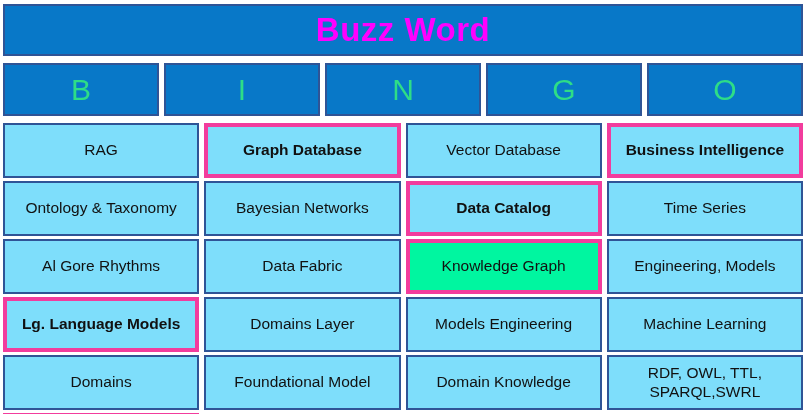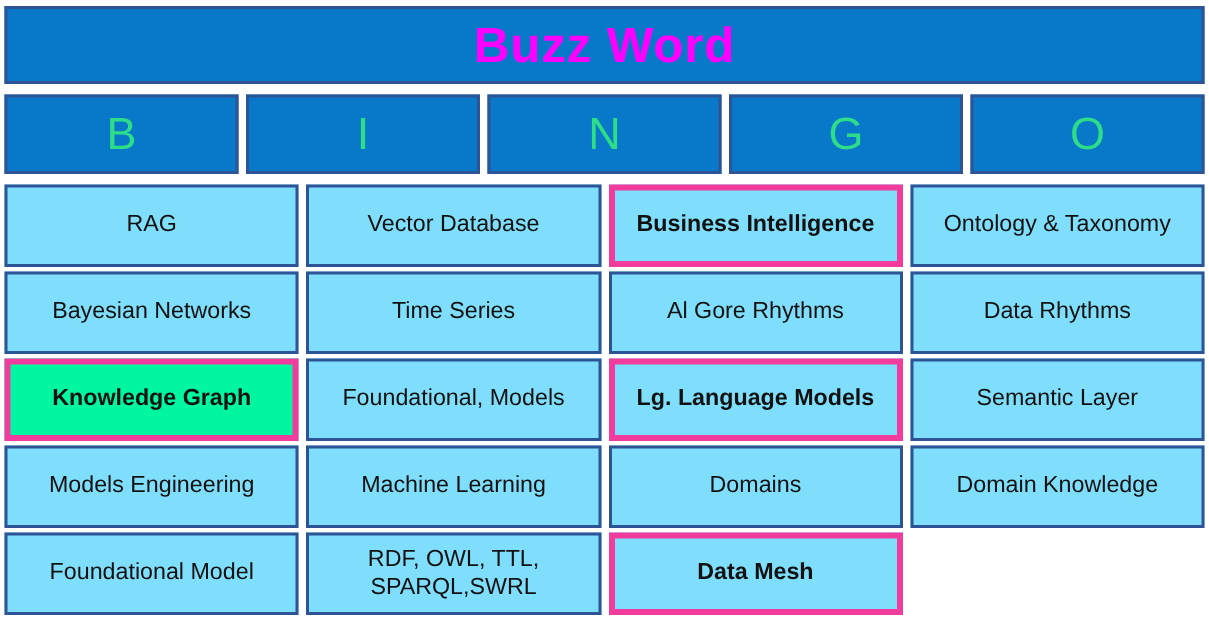--- a/index.html
+++ b/index.html
@@ -67,21 +67,21 @@
     border: 4px solid var(--highlight-pink);
     font-weight: 700;
   }
   .cell.hl-magenta {
     border: 4px solid var(--highlight-magenta);
     font-weight: 700;
   }
   .cell.hl-free {
     border: 4px solid var(--highlight-pink);
     background: var(--free-green);
-    font-weight: 700;
+    font-weight: 400;
   }
 </style>
 </head>
 <body>
 
 <div class="board">
 
   <div class="title-bar">
     <span class="title-text">Buzz Word</span>
   </div>
@@ -89,33 +89,35 @@
   <div class="letters-row">
     <div class="letter-cell">B</div>
     <div class="letter-cell">I</div>
     <div class="letter-cell">N</div>
     <div class="letter-cell">G</div>
     <div class="letter-cell">O</div>
   </div>
 
   <div class="grid">
     <div class="cell hl-none">RAG</div>
+    <div class="cell hl-pink">Graph Database</div>
     <div class="cell hl-none">Vector Database</div>
     <div class="cell hl-pink">Business Intelligence</div>
     <div class="cell hl-none">Ontology &amp; Taxonomy</div>
     <div class="cell hl-none">Bayesian Networks</div>
+    <div class="cell hl-pink">Data Catalog</div>
     <div class="cell hl-none">Time Series</div>
     <div class="cell hl-none">Al Gore Rhythms</div>
-    <div class="cell hl-none">Data Rhythms</div>
+    <div class="cell hl-none">Data Fabric</div>
     <div class="cell hl-free">Knowledge Graph</div>
-    <div class="cell hl-none">Foundational, Models</div>
+    <div class="cell hl-none">Engineering, Models</div>
     <div class="cell hl-pink">Lg. Language Models</div>
-    <div class="cell hl-none">Semantic Layer</div>
+    <div class="cell hl-none">Domains Layer</div>
     <div class="cell hl-none">Models Engineering</div>
     <div class="cell hl-none">Machine Learning</div>
     <div class="cell hl-none">Domains</div>
+    <div class="cell hl-none">Foundational Model</div>
     <div class="cell hl-none">Domain Knowledge</div>
-    <div class="cell hl-none">Foundational Model</div>
     <div class="cell hl-none">RDF, OWL, TTL, SPARQL,SWRL</div>
     <div class="cell hl-pink">Data Mesh</div>
   </div>
 
 </div>
 
 </body></html>

